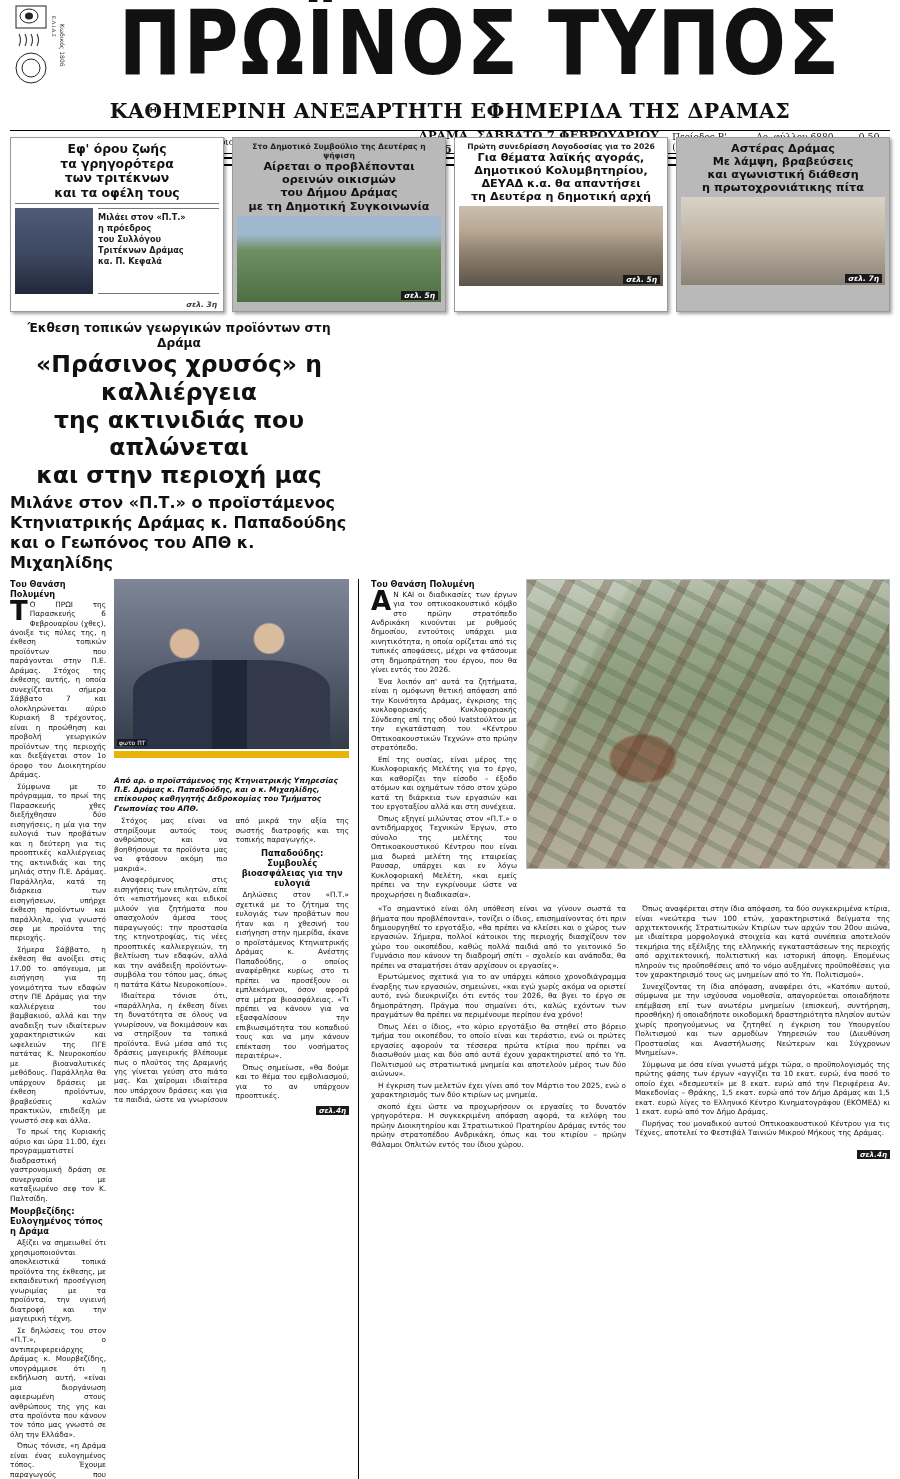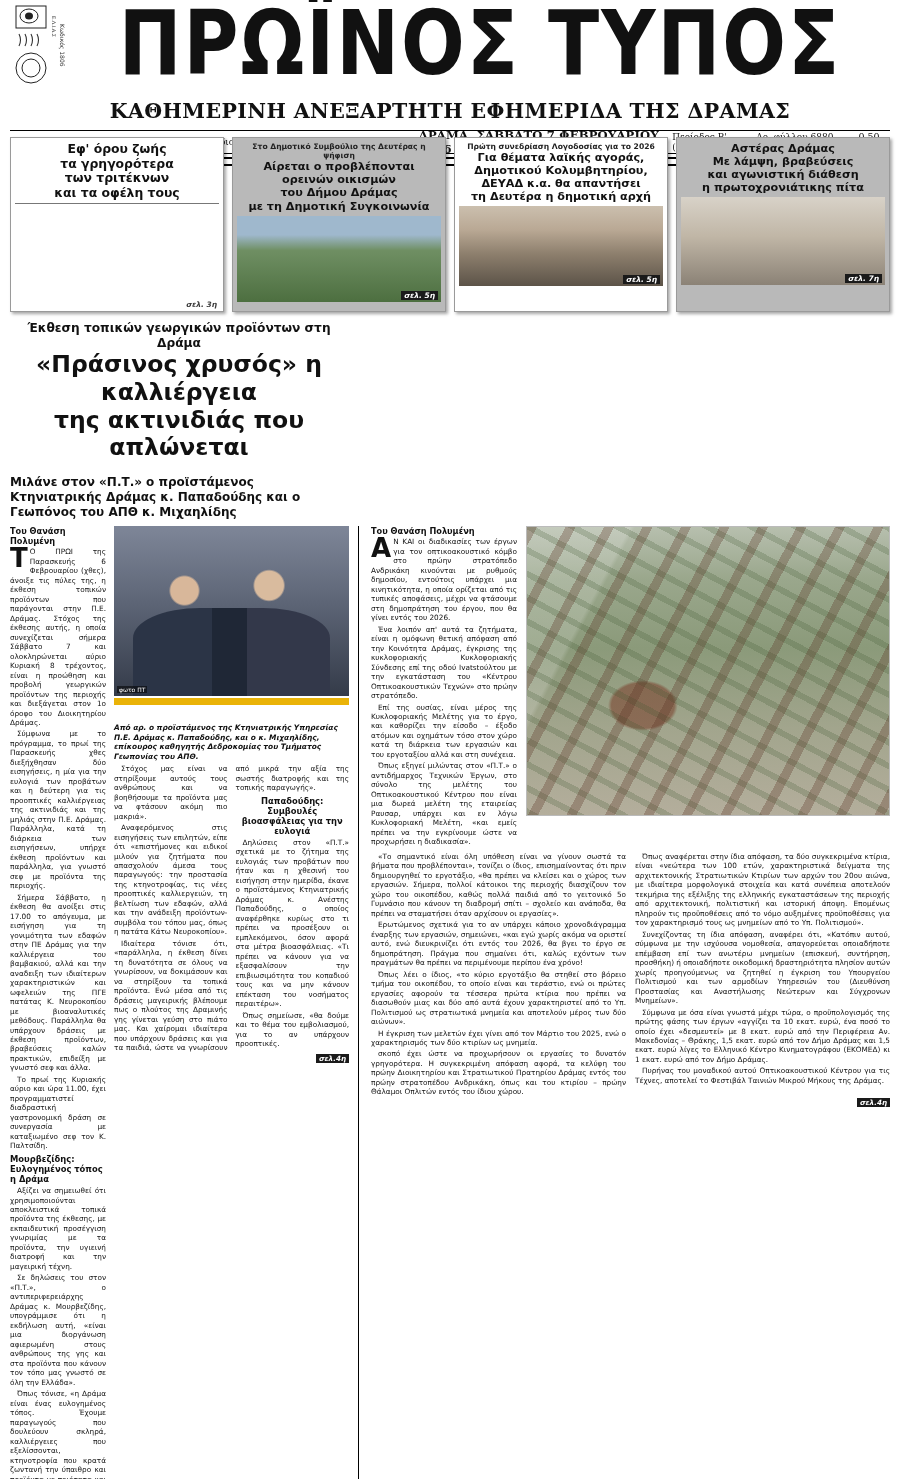--- a/index.html
+++ b/index.html
@@ -68,21 +68,21 @@
   .ph-woman{background:linear-gradient(#4f5c78 0%,#3c4760 55%,#22283a 100%);}
 
   
   .heads{display:flex;margin-top:9px;}
   .head-l{width:348px;box-sizing:border-box;padding-right:10px;}
   .head-r{flex:1;box-sizing:border-box;padding-left:12px;border-left:1px solid #000;}
   .kick{text-align:center;font-size:12.2px;font-weight:bold;line-height:1.2;}
   .kick.r{font-size:13px;}
   .h1l{text-align:center;font-size:23.5px;font-weight:bold;line-height:1.16;margin-top:1px;}
   .h1r{text-align:center;font-size:29.5px;font-weight:bold;line-height:1.15;margin-top:2px;}
-  .deck{text-align:center;font-size:12px;font-weight:bold;line-height:1.25;margin-top:14px;}
+  .deck{text-align:center;font-size:16px;font-weight:bold;line-height:1.25;margin-top:3px;}
   .deck.l{text-align:left;}
   .deck.r{font-size:12px;margin-top:5px;}
 
   
   .bodies{display:flex;margin-top:6px;}
   .art-l{width:348px;box-sizing:border-box;padding-right:9px;}
   .art-r{flex:1;box-sizing:border-box;padding-left:12px;border-left:1px solid #000;}
   .byline{font-size:8.2px;font-weight:bold;margin-bottom:1px;}
   .cols2{column-count:2;column-gap:8px;column-rule:0;}
   .cols2r{column-count:2;column-gap:9px;}
@@ -153,20 +153,30 @@
 
   <div class="teasers">
 
     <div class="teaser white">
       <div class="t1-top">
         <div class="tl">Εφ' όρου ζωής</div>
         <div class="tl">τα γρηγορότερα</div>
         <div class="tl">των τριτέκνων</div>
         <div class="tl">και τα οφέλη τους</div>
       </div>
+      <div class="t1-bot">
+        <div class="t1-photo">
+          <div class="scene ph-woman"></div>
+        </div>
+        <div class="t1-txt" style="white-space:pre-line">Μιλάει στον «Π.Τ.»
+η πρόεδρος
+του Συλλόγου
+Τριτέκνων Δράμας
+κα. Π. Κεφαλά</div>
+      </div>
       <span class="pg plain">σελ. 3η</span>
     </div>
 
     <div class="teaser grey">
       <div class="kicker">Στο Δημοτικό Συμβούλιο της Δευτέρας η ψήφιση</div>
       <div class="tl sm">Αίρεται ο προβλέπονται</div>
       <div class="tl sm">ορεινών οικισμών</div>
       <div class="tl sm">του Δήμου Δράμας</div>
       <div class="tl sm">με τη Δημοτική Συγκοινωνία</div>
       <div class="photo" style="height:86px;margin-top:3px;">
@@ -198,20 +208,21 @@
       </div>
     </div>
 
   </div>
 
   <div class="heads">
     <div class="head-l">
       <div class="kick">Έκθεση τοπικών γεωργικών προϊόντων στη Δράμα</div>
       <div class="h1l">«Πράσινος χρυσός» η καλλιέργεια</div>
       <div class="h1l">της ακτινιδιάς που απλώνεται</div>
+      <div class="h1l">και στην περιοχή μας</div>
       <div class="deck l">Μιλάνε στον «Π.Τ.» ο προϊστάμενος Κτηνιατρικής Δράμας κ. Παπαδούδης και ο Γεωπόνος του ΑΠΘ κ. Μιχαηλίδης</div>
     </div>
   </div>
 
   <div class="bodies">
 
     <div class="art-l">
       <div style="display:flex;gap:8px;">
         <div style="width:96px;flex:0 0 96px;">
           <div class="byline">Του Θανάση Πολυμένη</div>

